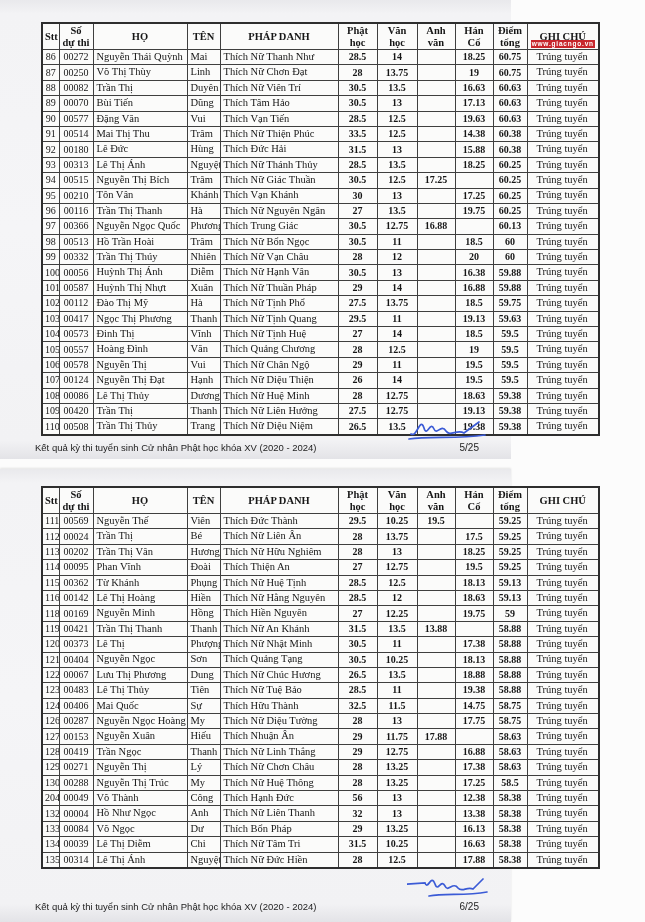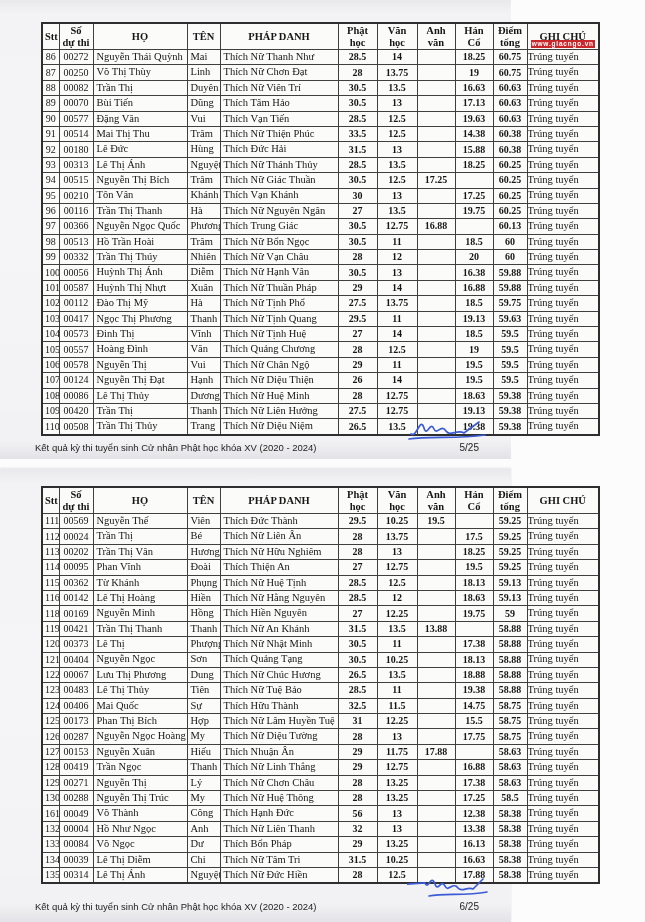--- a/index.html
+++ b/index.html
@@ -31,21 +31,21 @@
   }
   .results-table{border:2px solid #2e2e2e;}
   .results-table th{
     height:25px;font-size:10.5px;font-weight:bold;
     text-align:center;line-height:1.05;position:relative;
   }
   .results-table td{height:14.4px;font-size:10px;line-height:1;}
   td.c-center{text-align:center;}
   td.c-name{text-align:left;padding-left:3px;font-size:10.5px;}
   td.c-num{text-align:center;font-weight:bold;}
-  td.c-note{text-align:left;padding-left:0;font-size:10.5px;}
+  td.c-note{text-align:left;padding-left:9px;font-size:10.5px;}
   .watermark{
     position:absolute;left:3px;right:3px;bottom:1px;
     background:#c8272c;color:#fff;
     font-family:"Liberation Sans",sans-serif;
     font-size:6.5px;font-weight:bold;letter-spacing:.8px;
     line-height:8px;height:8px;text-align:center;
   }
   .footer-caption{
     position:absolute;left:35px;
     font-family:"Liberation Sans",sans-serif;
@@ -628,33 +628,20 @@
           <td class="c-name">Sự</td>
           <td class="c-name">Thích Hữu Thành</td>
           <td class="c-num">32.5</td>
           <td class="c-num">11.5</td>
           <td class="c-num"></td>
           <td class="c-num">14.75</td>
           <td class="c-num">58.75</td>
           <td class="c-note">Trúng tuyển</td>
         </tr>
         <tr>
-          <td class="c-center">125</td>
-          <td class="c-center">00173</td>
-          <td class="c-name">Phan Thị Bích</td>
-          <td class="c-name">Hợp</td>
-          <td class="c-name">Thích Nữ Lâm Huyền Tuệ</td>
-          <td class="c-num">31</td>
-          <td class="c-num">12.25</td>
-          <td class="c-num"></td>
-          <td class="c-num">15.5</td>
-          <td class="c-num">58.75</td>
-          <td class="c-note">Trúng tuyển</td>
-        </tr>
-        <tr>
           <td class="c-center">126</td>
           <td class="c-center">00287</td>
           <td class="c-name">Nguyễn Ngọc Hoàng</td>
           <td class="c-name">My</td>
           <td class="c-name">Thích Nữ Diệu Tường</td>
           <td class="c-num">28</td>
           <td class="c-num">13</td>
           <td class="c-num"></td>
           <td class="c-num">17.75</td>
           <td class="c-num">58.75</td>
@@ -706,21 +693,21 @@
           <td class="c-name">My</td>
           <td class="c-name">Thích Nữ Huệ Thông</td>
           <td class="c-num">28</td>
           <td class="c-num">13.25</td>
           <td class="c-num"></td>
           <td class="c-num">17.25</td>
           <td class="c-num">58.5</td>
           <td class="c-note">Trúng tuyển</td>
         </tr>
         <tr>
-          <td class="c-center">161</td>
+          <td class="c-center">204</td>
           <td class="c-center">00049</td>
           <td class="c-name">Võ Thành</td>
           <td class="c-name">Công</td>
           <td class="c-name">Thích Hạnh Đức</td>
           <td class="c-num">56</td>
           <td class="c-num">13</td>
           <td class="c-num"></td>
           <td class="c-num">12.38</td>
           <td class="c-num">58.38</td>
           <td class="c-note">Trúng tuyển</td>

